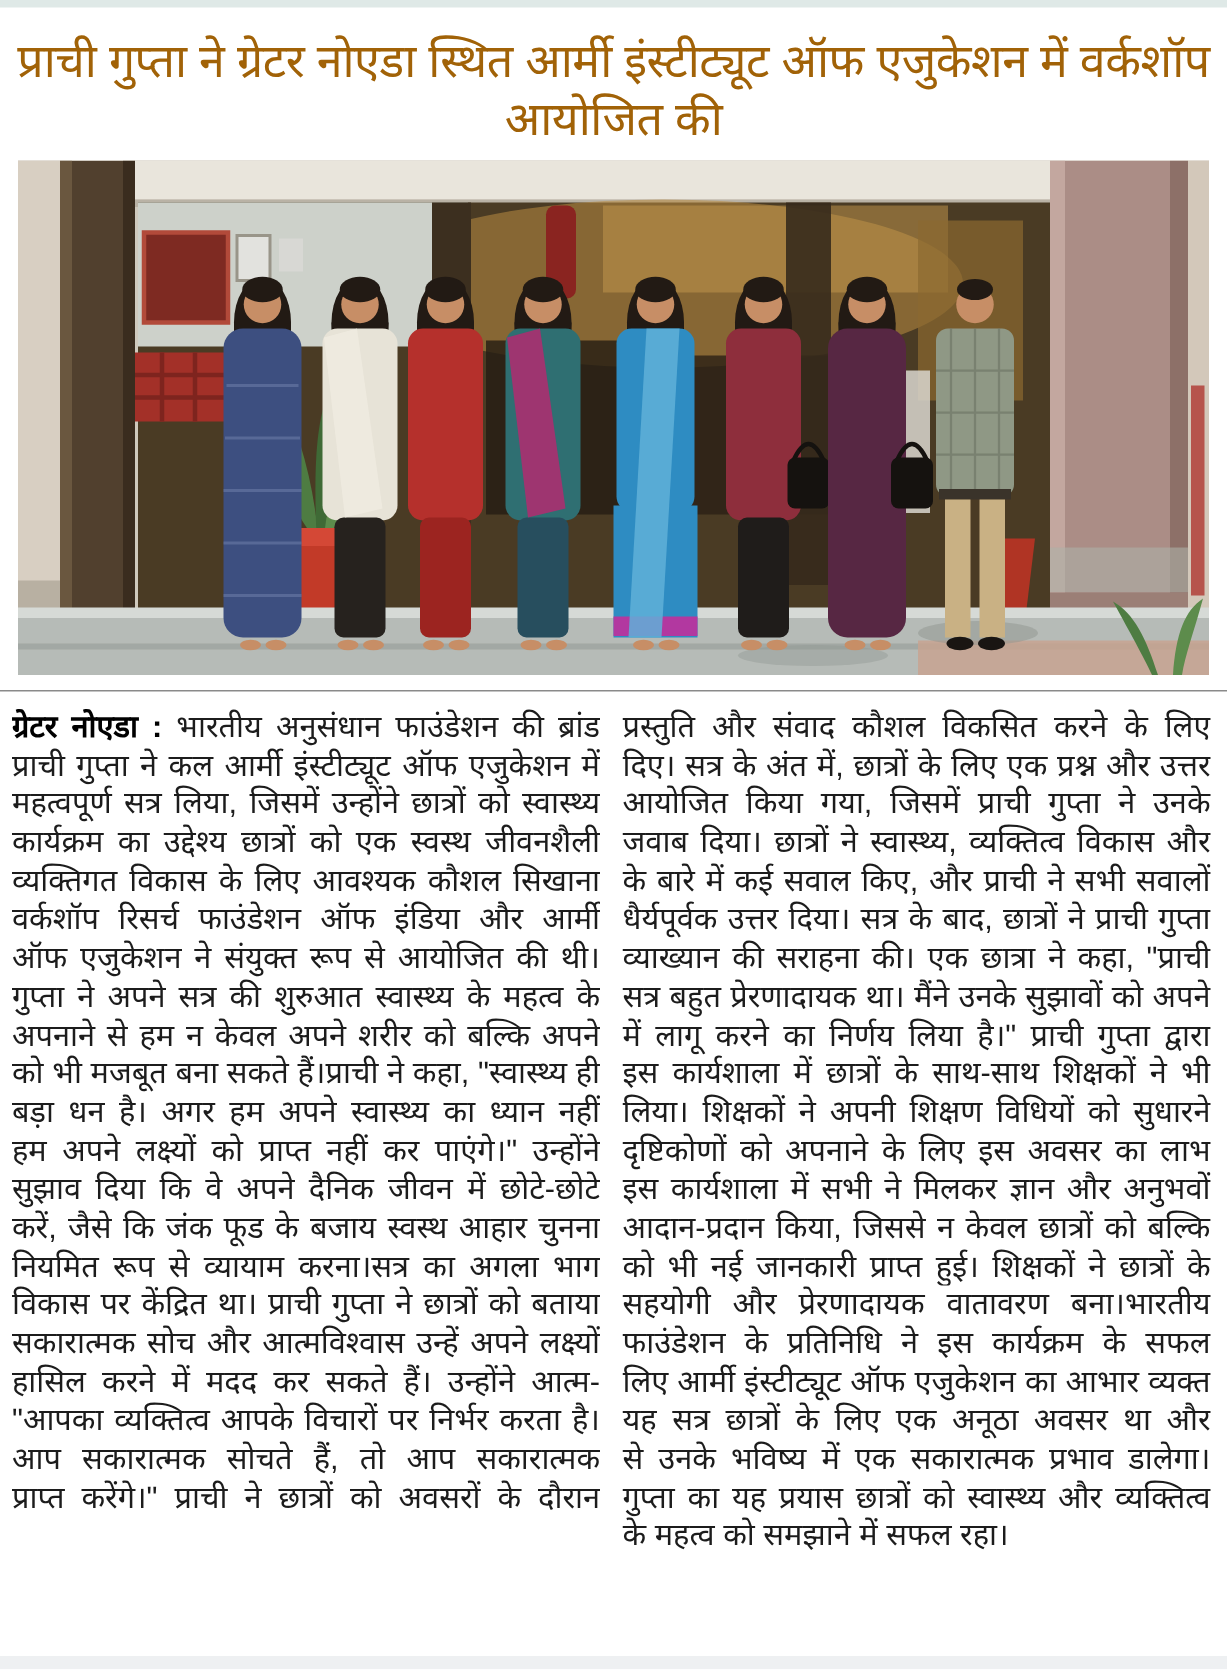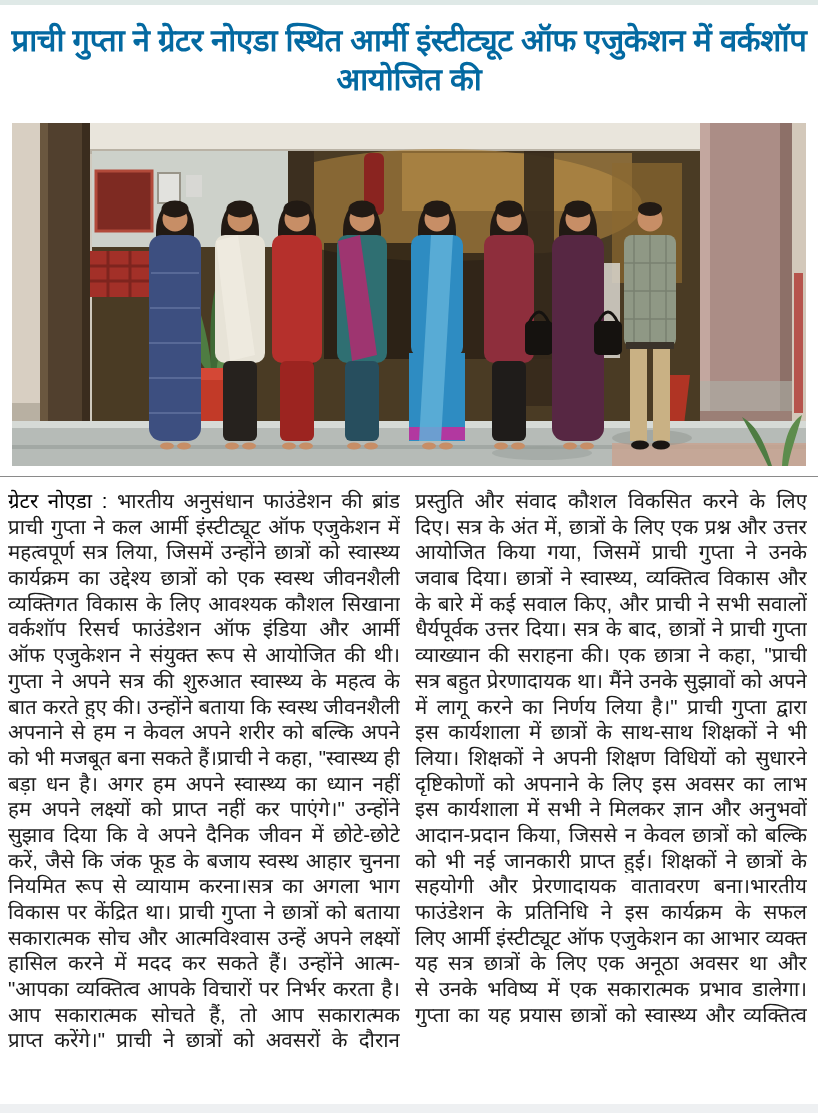--- a/index.html
+++ b/index.html
@@ -2,34 +2,34 @@
 <html lang="hi"><head>
 <meta charset="utf-8">
 <style>
   html,body{margin:0;padding:0;background:#ffffff;}
   .page{
     position:relative;width:818px;height:1113px;overflow:hidden;background:#ffffff;
     font-family:"Liberation Sans","DejaVu Sans",sans-serif;color:#1b1b1b;
   }
   .top-strip{position:absolute;top:0;left:0;width:818px;height:5px;background:#dfe9e7;}
   .headline{
-    margin:21px 3px 24px 3px;text-align:center;font-weight:700;color:#0369a1;
+    margin:21px 3px 8px 3px;text-align:center;font-weight:400;color:#a16207;
     font-size:31px;line-height:39px;letter-spacing:-0.3px;
   }
   .photo{margin:0 12px;width:794px;height:343px;background:#cfc9bd;overflow:hidden;}
   .photo svg{display:block;width:794px;height:343px;}
   .separator{border:none;border-top:1.6px solid #8a8a8a;margin:10px 0 11px 0;}
   .columns{display:flex;gap:15px;padding:0 8px;}
   .column{width:392px;}
   .tline{
     font-size:20.5px;line-height:25.7px;height:25.7px;overflow:hidden;
     text-align:justify;text-align-last:justify;color:#1c1c1c;white-space:normal;
   }
   .column.last-left .tline:last-child{text-align-last:left;}
-  .dateline-bold{font-weight:400;color:#000;margin-top:32px;}
+  .dateline-bold{font-weight:700;color:#000;margin-top:32px;}
   .bottom-strip{position:absolute;left:0;bottom:0;width:818px;height:9px;background:#eef0f2;}
 </style>
 </head>
 <body>
 
 <div class="page">
 
   <div class="top-strip"></div>
 
   <h1 class="headline">प्राची गुप्ता ने ग्रेटर नोएडा स्थित आर्मी इंस्टीट्यूट ऑफ एजुकेशन में वर्कशॉप आयोजित की</h1>
@@ -194,21 +194,20 @@
     <div class="column">
       <div class="tline"><span class="dateline-bold">ग्रेटर नोएडा :</span><span> </span><span>भारतीय अनुसंधान फाउंडेशन की ब्रांड एंबेसडर</span></div>
       <div>
           <div class="tline">प्राची गुप्ता ने कल आर्मी इंस्टीट्यूट ऑफ एजुकेशन में एक</div>
           <div class="tline">महत्वपूर्ण सत्र लिया, जिसमें उन्होंने छात्रों को स्वास्थ्य और</div>
           <div class="tline">कार्यक्रम का उद्देश्य छात्रों को एक स्वस्थ जीवनशैली और</div>
           <div class="tline">व्यक्तिगत विकास के लिए आवश्यक कौशल सिखाना था। ये</div>
           <div class="tline">वर्कशॉप रिसर्च फाउंडेशन ऑफ इंडिया और आर्मी इंस्टीट्यूट</div>
           <div class="tline">ऑफ एजुकेशन ने संयुक्त रूप से आयोजित की थी।प्राची</div>
           <div class="tline">गुप्ता ने अपने सत्र की शुरुआत स्वास्थ्य के महत्व के बारे में</div>
-          <div class="tline">बात करते हुए की। उन्होंने बताया कि स्वस्थ जीवनशैली</div>
           <div class="tline">अपनाने से हम न केवल अपने शरीर को बल्कि अपने जीवन</div>
           <div class="tline">को भी मजबूत बना सकते हैं।प्राची ने कहा, "स्वास्थ्य ही सबसे</div>
           <div class="tline">बड़ा धन है। अगर हम अपने स्वास्थ्य का ध्यान नहीं रखेंगे, तो</div>
           <div class="tline">हम अपने लक्ष्यों को प्राप्त नहीं कर पाएंगे।" उन्होंने छात्रों को</div>
           <div class="tline">सुझाव दिया कि वे अपने दैनिक जीवन में छोटे-छोटे बदलाव</div>
           <div class="tline">करें, जैसे कि जंक फूड के बजाय स्वस्थ आहार चुनना और</div>
           <div class="tline">नियमित रूप से व्यायाम करना।सत्र का अगला भाग व्यक्तित्व</div>
           <div class="tline">विकास पर केंद्रित था। प्राची गुप्ता ने छात्रों को बताया कि कैसे</div>
           <div class="tline">सकारात्मक सोच और आत्मविश्वास उन्हें अपने लक्ष्यों को</div>
           <div class="tline">हासिल करने में मदद कर सकते हैं। उन्होंने आत्म-सम्मान और</div>
@@ -233,19 +232,20 @@
           <div class="tline">दृष्टिकोणों को अपनाने के लिए इस अवसर का लाभ उठाया।</div>
           <div class="tline">इस कार्यशाला में सभी ने मिलकर ज्ञान और अनुभवों का</div>
           <div class="tline">आदान-प्रदान किया, जिससे न केवल छात्रों को बल्कि शिक्षकों</div>
           <div class="tline">को भी नई जानकारी प्राप्त हुई। शिक्षकों ने छात्रों के साथ</div>
           <div class="tline">सहयोगी और प्रेरणादायक वातावरण बना।भारतीय अनुसंधान</div>
           <div class="tline">फाउंडेशन के प्रतिनिधि ने इस कार्यक्रम के सफल संचालन के</div>
           <div class="tline">लिए आर्मी इंस्टीट्यूट ऑफ एजुकेशन का आभार व्यक्त किया।</div>
           <div class="tline">यह सत्र छात्रों के लिए एक अनूठा अवसर था और निश्चित रूप</div>
           <div class="tline">से उनके भविष्य में एक सकारात्मक प्रभाव डालेगा। प्राची</div>
           <div class="tline">गुप्ता का यह प्रयास छात्रों को स्वास्थ्य और व्यक्तित्व विकास</div>
+          <div class="tline">के महत्व को समझाने में सफल रहा।</div>
         </div>
     </div>
   </div>
 
   <div class="bottom-strip"></div>
 
 </div>
 
 </body></html>

